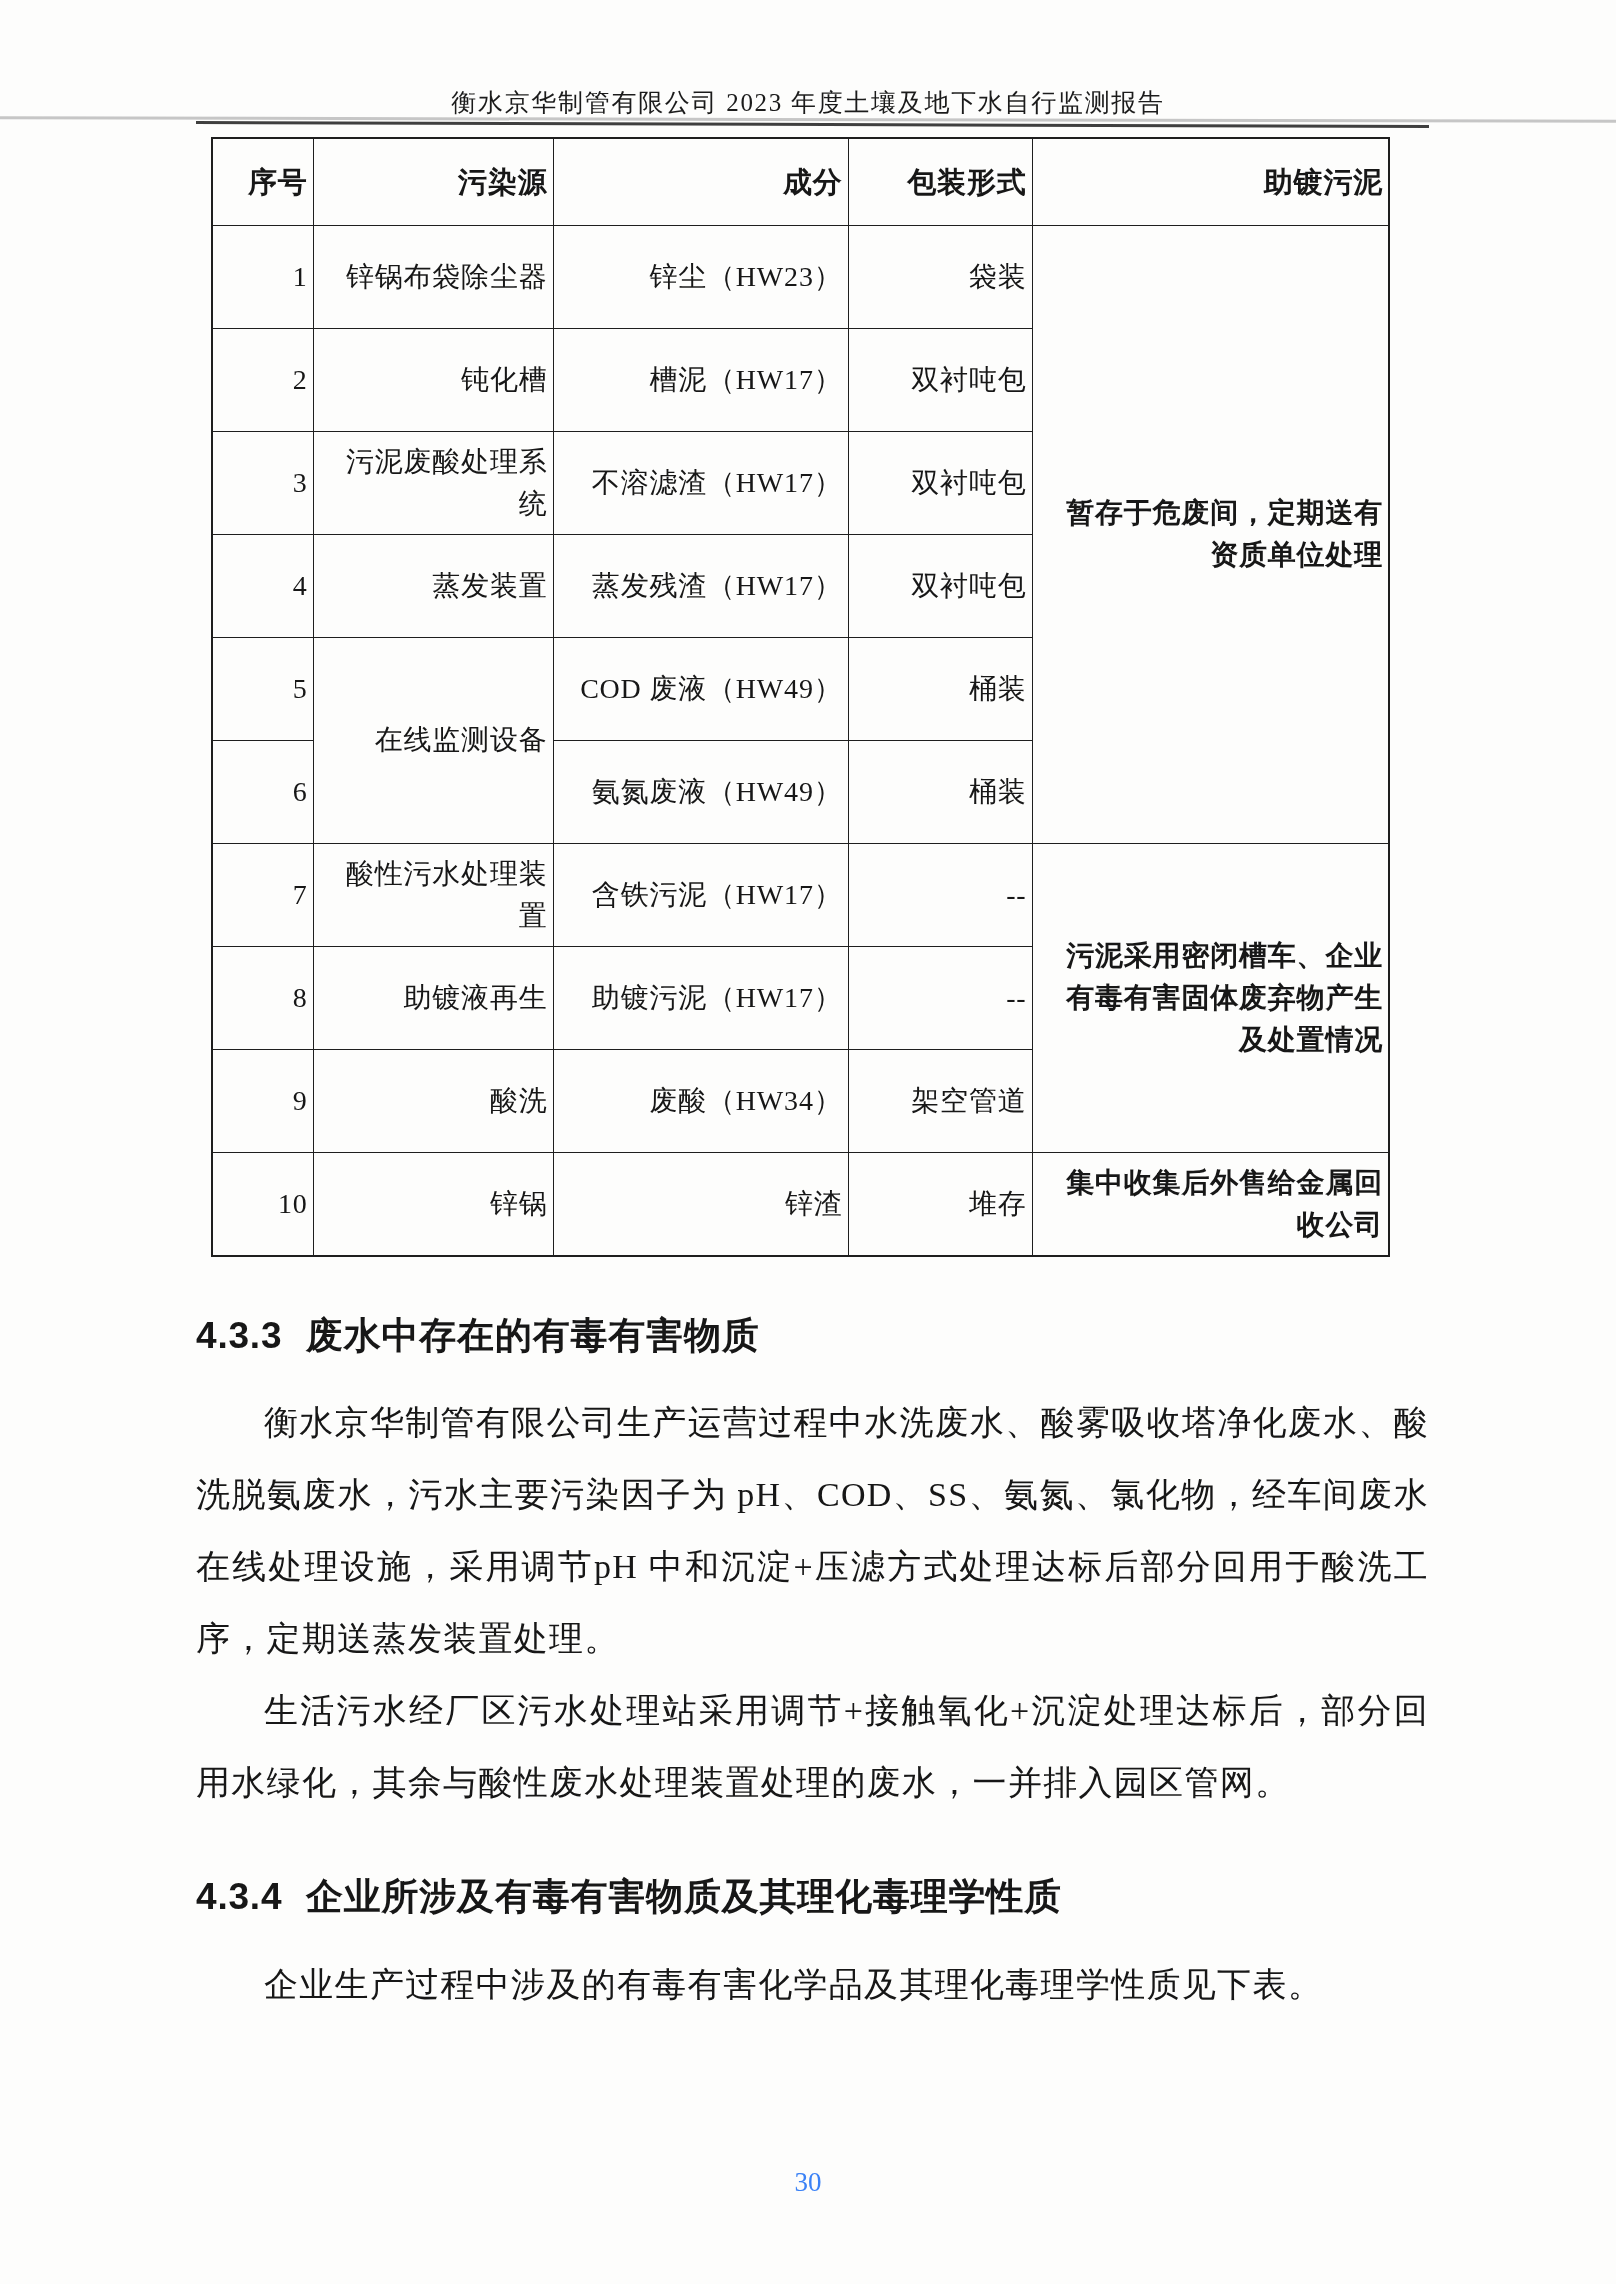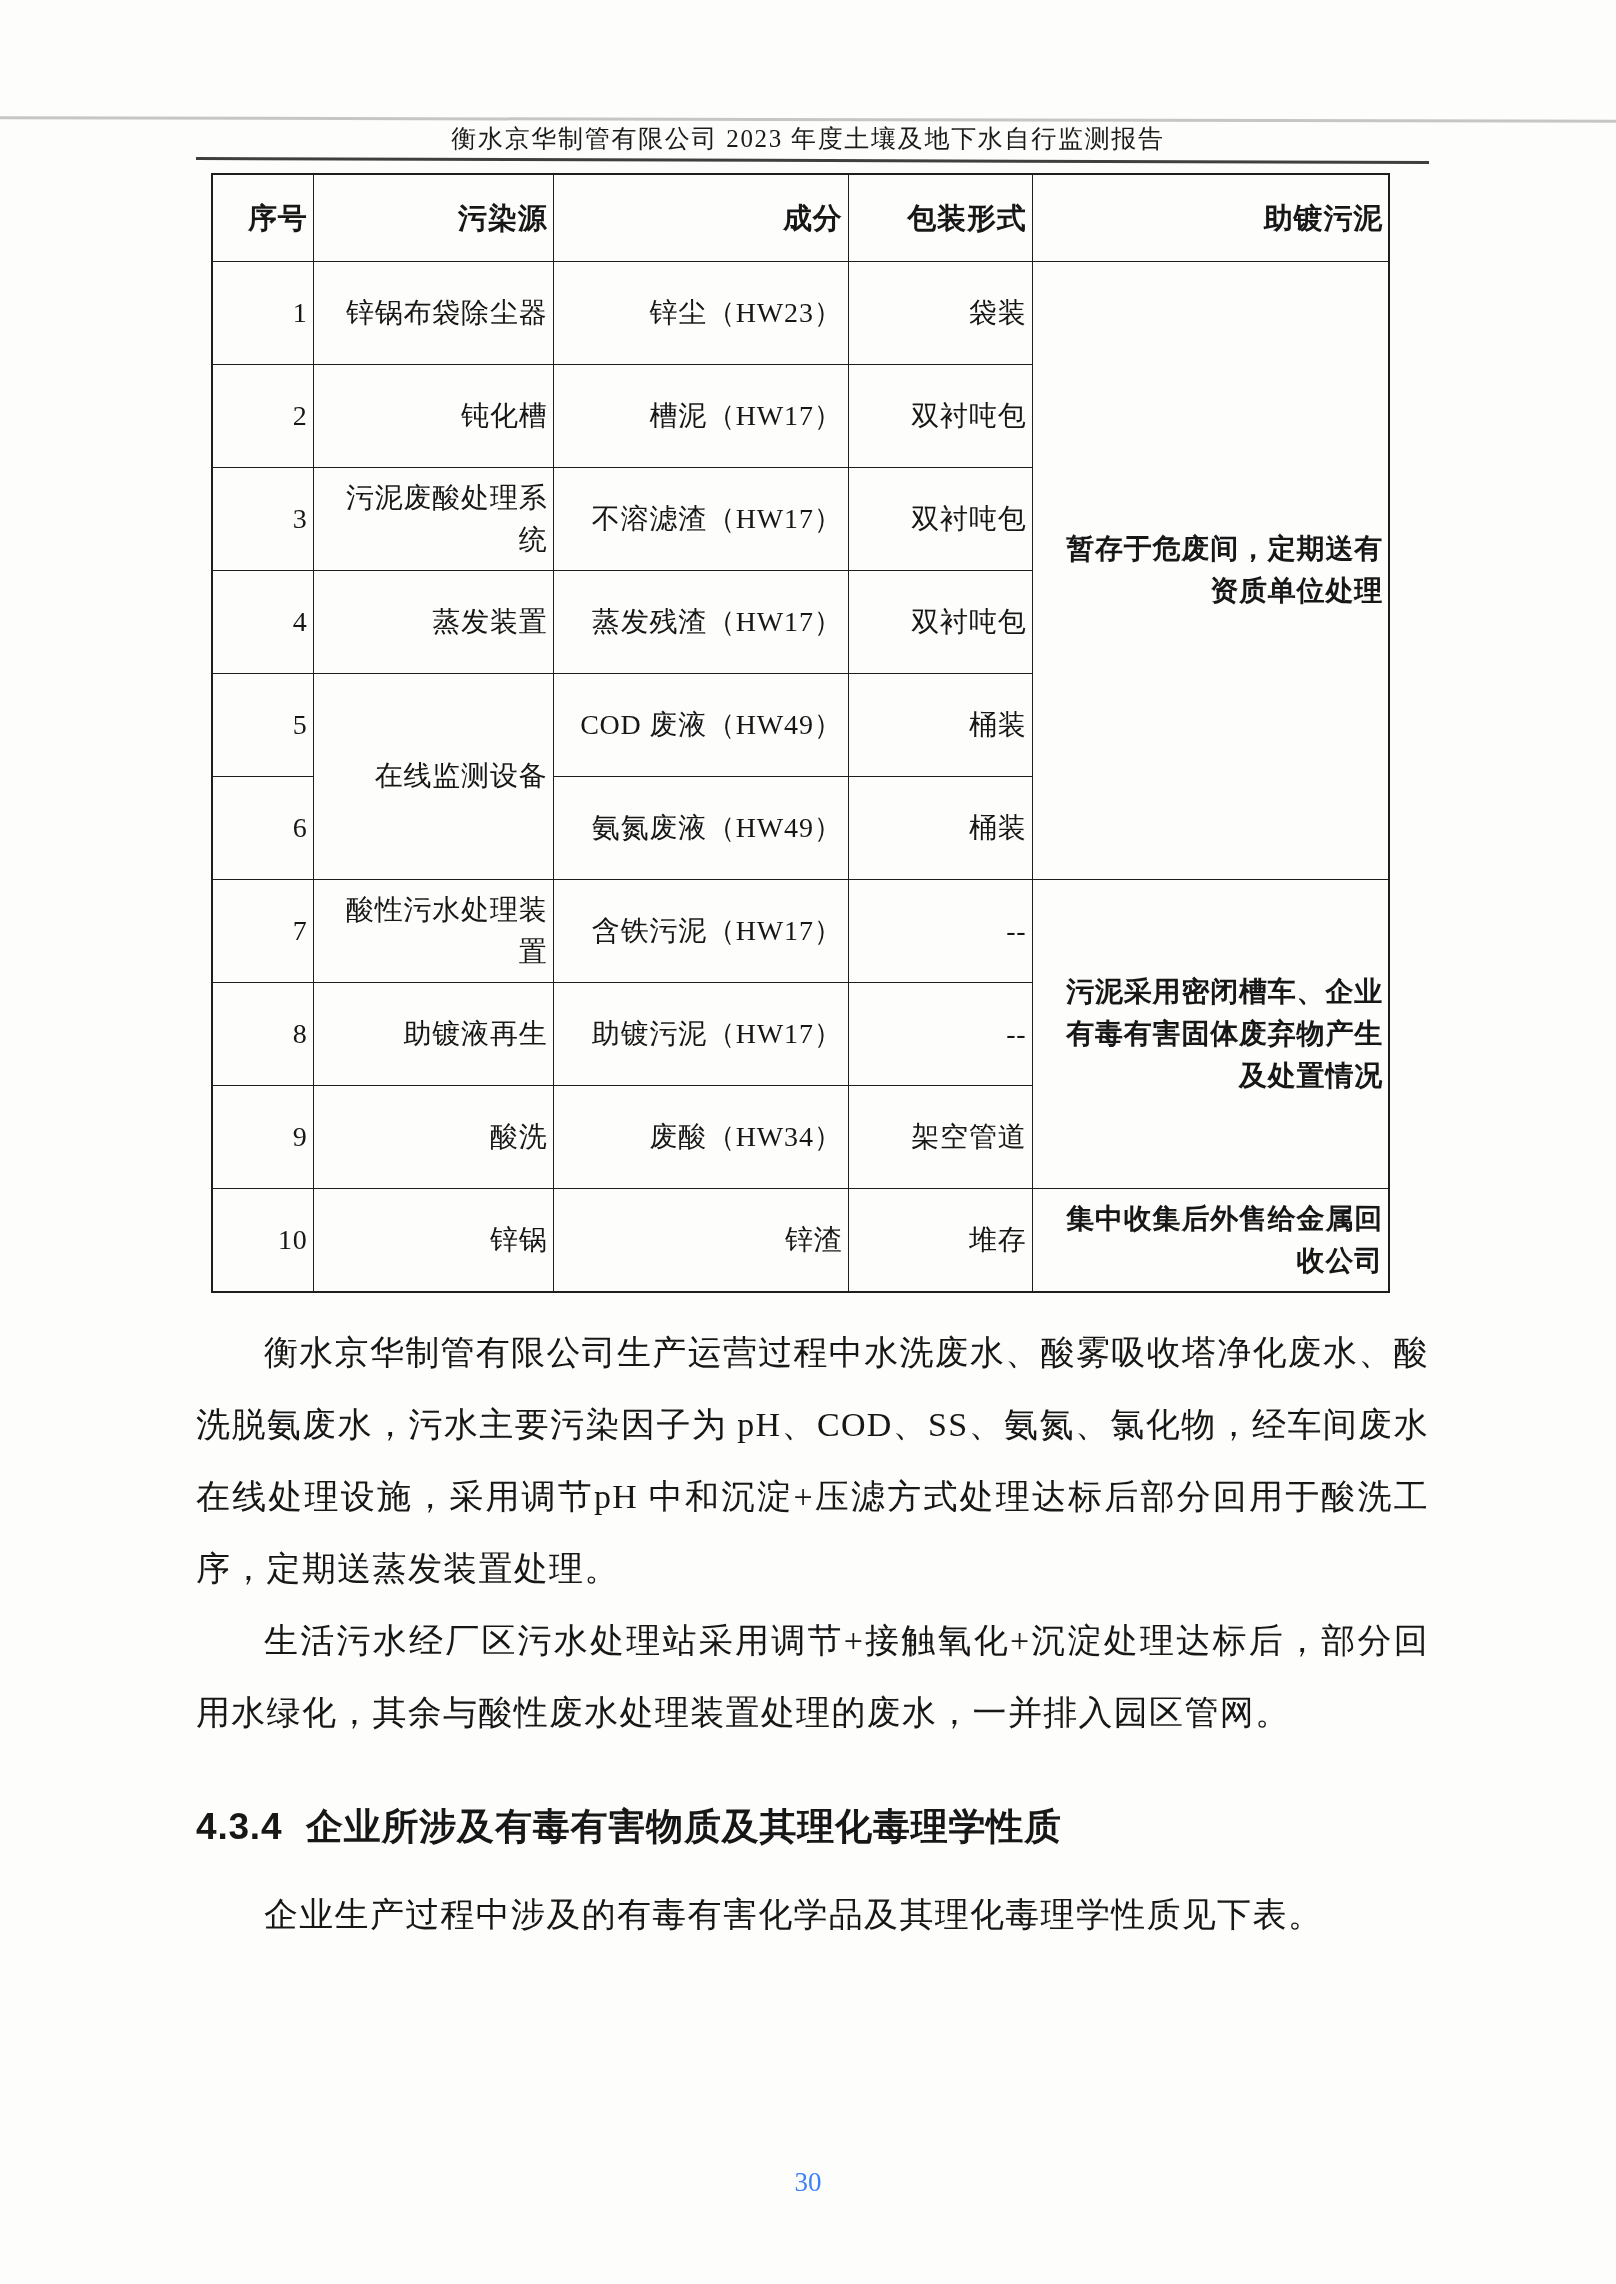--- a/index.html
+++ b/index.html
@@ -14,21 +14,21 @@
   }
   .content{padding:0 187px 0 196px;}
 
   
   .doc-header{position:relative;}
   .rule-light{
     position:absolute;left:0;top:118px;width:1616px;height:2.5px;
     background:#c6c6c6;transform:rotate(0.12deg);
   }
   .header-text{
-    padding-top:120px;
+    padding-top:84px;
     text-align:center;
     font-size:25px;line-height:37px;
     letter-spacing:1.7px;
     color:#1b1b1b;
   }
   .rule-dark{
     margin:1.7px 187px 0 196px;height:2.5px;
     background:#3f3f3f;transform:rotate(0.18deg);
   }
 
@@ -185,20 +185,23 @@
         <tr>
           <td>10</td>
           <td>锌锅</td>
           <td>锌渣</td>
           <td>堆存</td>
           <td class="disposal">集中收集后外售给金属回收公司</td>
         </tr>
       </tbody>
     </table>
 
+    <h2 class="sec">
+      <span class="sec-num">4.3.3</span><span>废水中存在的有毒有害物质</span>
+    </h2>
 
     <p class="body">衡水京华制管有限公司生产运营过程中水洗废水、酸雾吸收塔净化废水、酸洗脱氨废水，污水主要污染因子为 pH、COD、SS、氨氮、氯化物，经车间废水在线处理设施，采用调节pH 中和沉淀+压滤方式处理达标后部分回用于酸洗工序，定期送蒸发装置处理。</p>
     <p class="body follow">生活污水经厂区污水处理站采用调节+接触氧化+沉淀处理达标后，部分回用水绿化，其余与酸性废水处理装置处理的废水，一并排入园区管网。</p>
 
     <h2 class="sec sec2">
       <span class="sec-num">4.3.4</span><span>企业所涉及有毒有害物质及其理化毒理学性质</span>
     </h2>
 
     <p class="body single">企业生产过程中涉及的有毒有害化学品及其理化毒理学性质见下表。</p>
 

